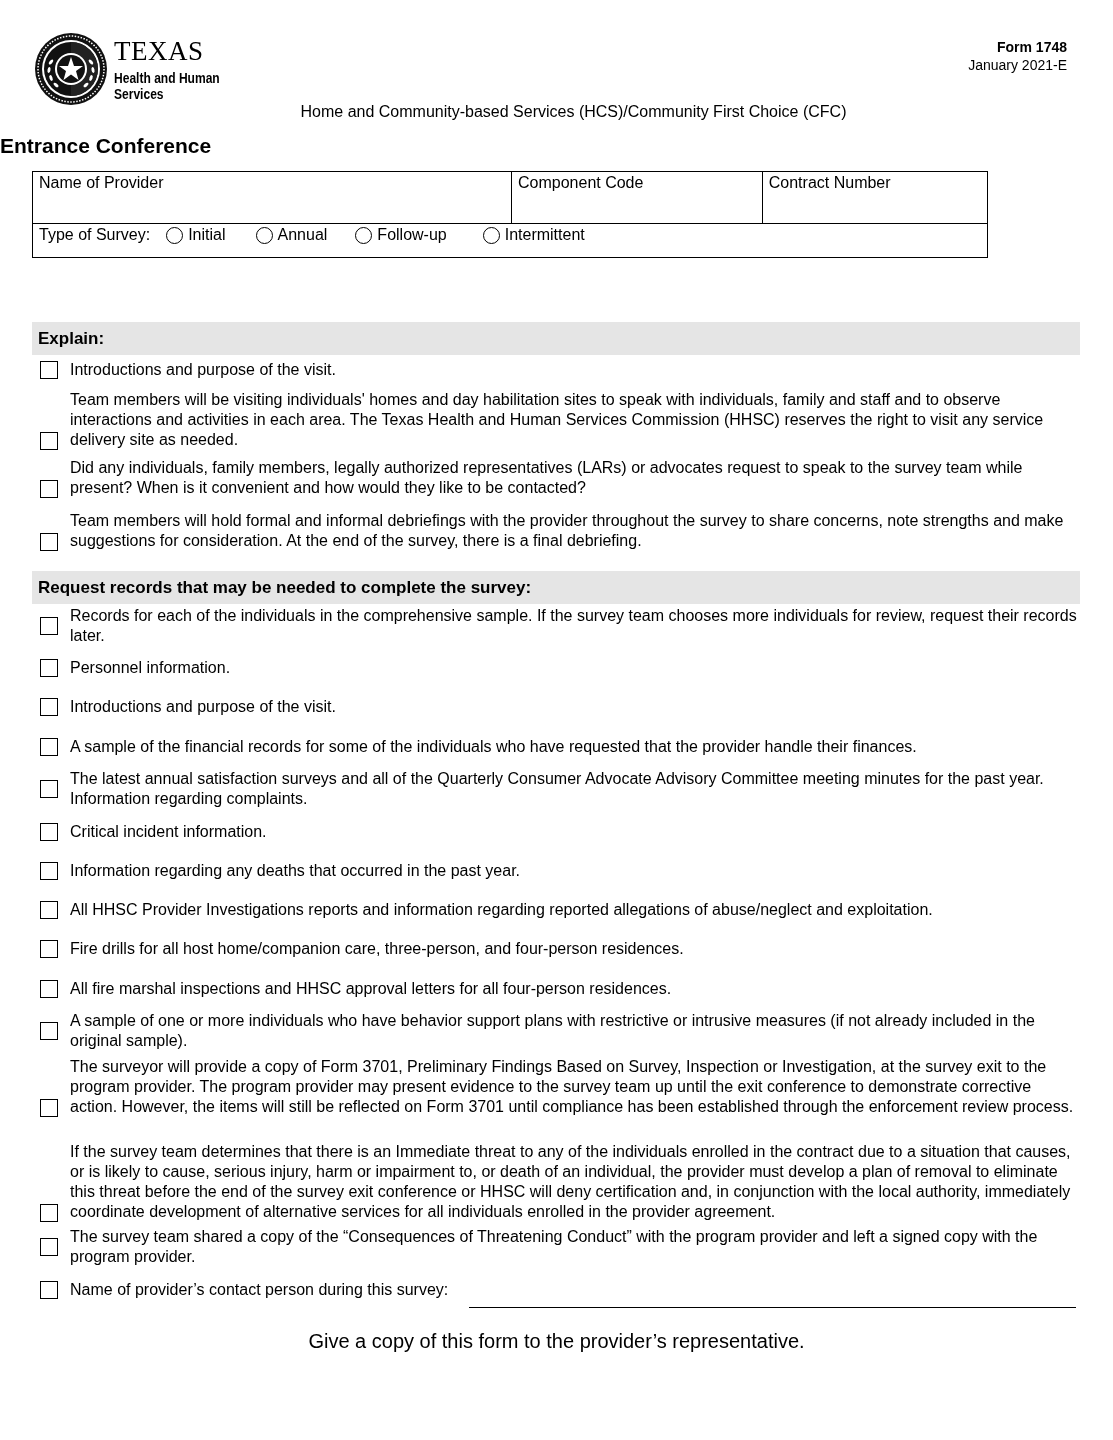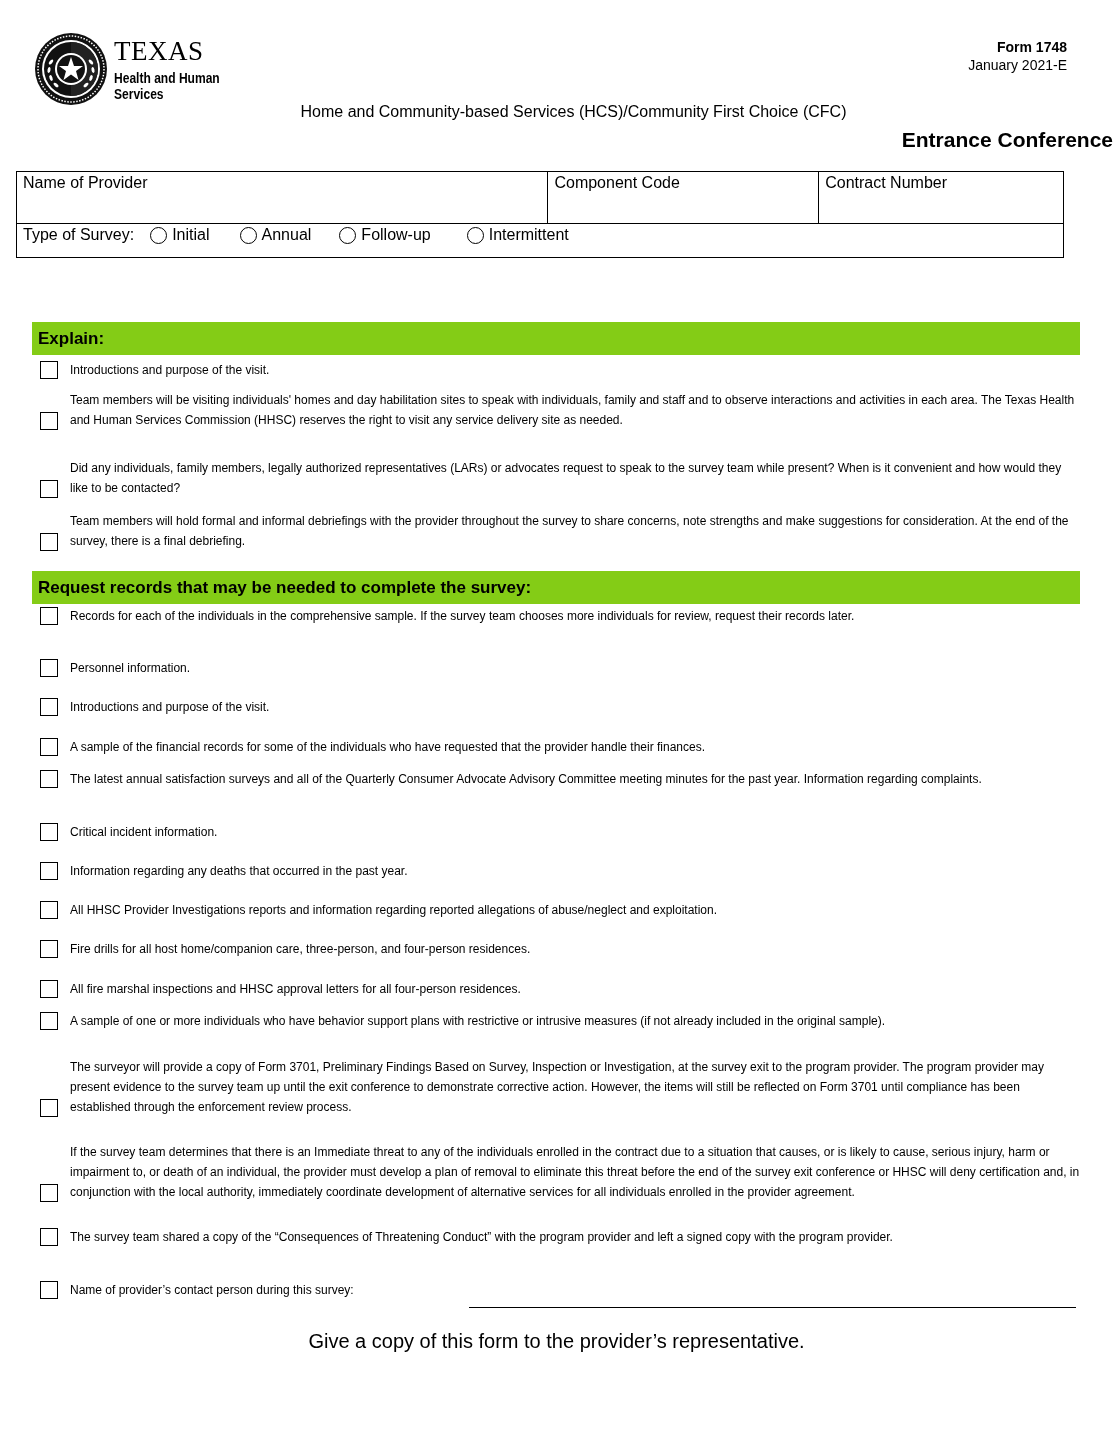--- a/index.html
+++ b/index.html
@@ -9,38 +9,38 @@
   }
   .logo { position: absolute; left: 34px; top: 32px; width: 200px; height: 76px; }
   .logo svg { position: absolute; left: 0; top: 0; }
   .logo .texas { position: absolute; left: 80px; top: 6px; font-family: "Liberation Serif", serif; font-size: 27px; letter-spacing: 0.5px; line-height: 1; }
   .logo .hhs { position: absolute; left: 80px; top: 38px; font-family: "Liberation Sans Narrow", "Liberation Sans", sans-serif; font-weight: bold; font-size: 14px; line-height: 16px; transform: scaleX(0.86); transform-origin: left top; white-space: nowrap; }
 
   .form-id { position: absolute; right: 46px; top: 38px; text-align: right; font-size: 14px; line-height: 18px; }
   .form-id .num { font-weight: bold; }
 
   .subtitle { position: absolute; left: 0; width: 1113px; top: 103px; text-align: center; font-size: 16px; padding-left: 17px; }
-  .title { position: absolute; left: 0; width: 1113px; top: 128px; text-align: right; font-size: 21px; font-weight: bold; }
-
-  table.info { position: absolute; left: 16px; top: 171px; width: 1048px; border-collapse: collapse; }
+  .title { position: absolute; left: 0; width: 1113px; top: 134px; text-align: left; font-size: 21px; font-weight: bold; }
+
+  table.info { position: absolute; left: 32px; top: 171px; width: 956px; border-collapse: collapse; }
   table.info td { border: 1px solid #000; vertical-align: top; font-size: 16px; padding: 2px 6px; box-sizing: border-box; }
   .row1 td, .row2 td { height: 52px; }
   .row3 td { height: 34px; vertical-align: middle; padding-top: 0; }
   .survey-type { display: flex; align-items: center; }
   .radio-opt { display: inline-flex; align-items: center; margin-right: 24px; cursor: pointer; }
   .radio { width: 17px; height: 17px; border: 1px solid #000; border-radius: 50%; display: inline-block; margin-right: 5px; box-sizing: border-box; }
   .survey-label { margin-right: 16px; }
 
-  .section-head { position: absolute; left: 32px; width: 1048px; height: 33px; background: #84cc16; font-weight: bold; font-size: 17px; line-height: 33px; padding-left: 6px; box-sizing: border-box; }
+  .section-head { position: absolute; left: 32px; width: 1048px; height: 33px; background: #e5e5e5; font-weight: bold; font-size: 17px; line-height: 33px; padding-left: 6px; box-sizing: border-box; }
 
   .item { position: absolute; left: 40px; width: 1040px; display: flex; align-items: center; }
   .item.top { align-items: flex-end; }
   .cb { flex: 0 0 auto; width: 18px; height: 18px; border: 1px solid #000; box-sizing: border-box; margin-right: 12px; cursor: pointer; }
   .item.top .cb { margin-top: 3px; }
-  .txt { font-size: 12px; line-height: 20px; }
+  .txt { font-size: 16px; line-height: 20px; }
 
   .contact-line { position: absolute; left: 469px; top: 1307px; width: 607px; height: 0; border-top: 1px solid #000; }
   .footer { position: absolute; left: 0; width: 1113px; top: 1330px; text-align: center; font-size: 20px; }
 </style>
 </head>
 <body>
 
 <div class="logo">
   <svg width="74" height="74" viewBox="0 0 74 74">
     <circle cx="37" cy="37" r="36" fill="#111"></circle>

